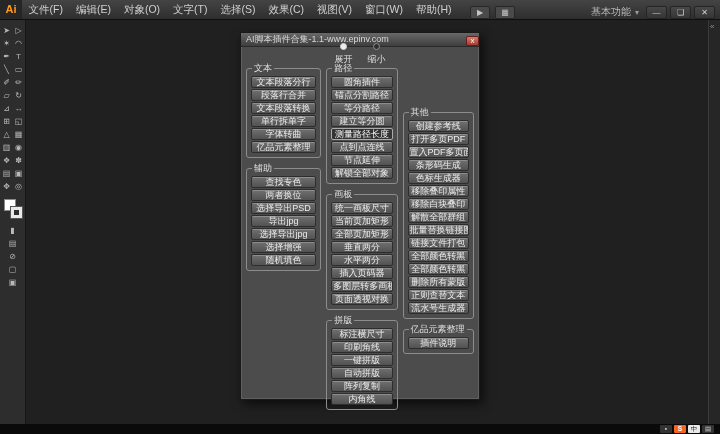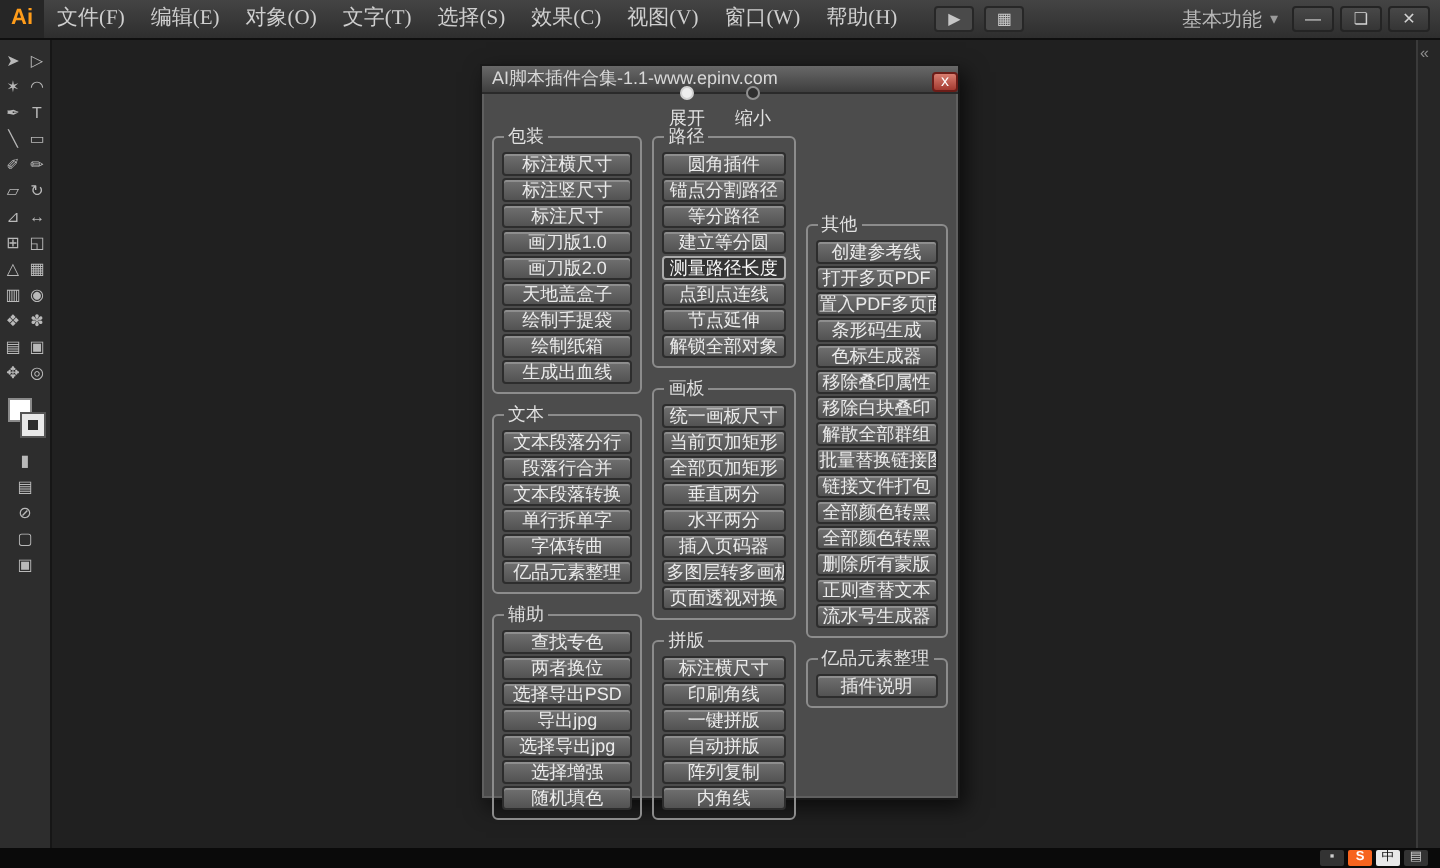--- a/index.html
+++ b/index.html
@@ -1,23 +1,23 @@
 <!DOCTYPE html>
 <html><head>
 <meta charset="utf-8">
 <style>
   html,body{margin:0;padding:0;background:#000;}
   .screen{position:relative;width:720px;height:434px;overflow:hidden;background:#202020;
           font-family:"Liberation Sans","DejaVu Sans",sans-serif;-webkit-font-smoothing:antialiased;}
   
   .menubar{position:absolute;top:0;left:0;right:0;height:19px;background:linear-gradient(#444,#2e2e2e);
-           border-bottom:1px solid #0f0f0f;display:flex;align-items:center;z-index:5;}
+           border-bottom:1px solid #0f0f0f;display:flex;align-items:flex-end;z-index:5;}
   .ai-logo{width:22px;height:19px;background:#262626;color:#ff9c1a;font-weight:bold;font-size:11px;
            text-align:center;line-height:19px;flex:none;}
-  .menus{display:flex;font-family:Liberation Serif, serif;}
+  .menus{display:flex;}
   .menu-item{font-size:10.5px;color:#cfcfcf;padding:0 6.5px;line-height:19px;cursor:default;white-space:nowrap;}
   .mb-icons{display:flex;gap:5px;margin-left:12px;}
   .mb-icon{width:20px;height:13px;background:#4a4a4a;border:1px solid #272727;border-radius:2px;color:#c6c6c6;
            font-size:8px;line-height:12px;text-align:center;padding:0;}
   .mb-right{margin-left:auto;display:flex;align-items:center;gap:7px;padding-right:5px;}
   .workspace{font-size:10px;color:#b9b9b9;white-space:nowrap;}
   .caret{font-size:8px;color:#9a9a9a;margin-left:-3px;}
   .win-controls{display:flex;gap:3px;}
   .win-btn{width:21px;height:13px;background:linear-gradient(#484848,#353535);border:1px solid #242424;
            color:#d2d2d2;font-size:8px;line-height:11px;text-align:center;border-radius:2px;padding:0;cursor:pointer;}
@@ -161,32 +161,20 @@
           <span class="radio-label" data-name="radio-label">展开</span>
         </label>
 
         <label class="radio-opt" data-name="view-mode-radio">
           <span class="dot" data-name="radio-icon"></span>
           <span class="radio-label" data-name="radio-label">缩小</span>
         </label>
       </div>
     <div class="dlg-body" id="dlg-columns" data-name="dialog-body">
         <div class="dlg-col col0" data-name="dialog-column-1">
-          <fieldset class="grp" data-name="group-包装">
-            <legend data-name="group-title">包装</legend>
-            <button class="sbtn" data-name="script-button-标注横尺寸">标注横尺寸</button>
-            <button class="sbtn" data-name="script-button-标注竖尺寸">标注竖尺寸</button>
-            <button class="sbtn" data-name="script-button-标注尺寸">标注尺寸</button>
-            <button class="sbtn" data-name="script-button-画刀版1.0">画刀版1.0</button>
-            <button class="sbtn" data-name="script-button-画刀版2.0">画刀版2.0</button>
-            <button class="sbtn" data-name="script-button-天地盖盒子">天地盖盒子</button>
-            <button class="sbtn" data-name="script-button-绘制手提袋">绘制手提袋</button>
-            <button class="sbtn" data-name="script-button-绘制纸箱">绘制纸箱</button>
-            <button class="sbtn" data-name="script-button-生成出血线">生成出血线</button>
-          </fieldset>
           <fieldset class="grp" data-name="group-文本">
             <legend data-name="group-title">文本</legend>
             <button class="sbtn" data-name="script-button-文本段落分行">文本段落分行</button>
             <button class="sbtn" data-name="script-button-段落行合并">段落行合并</button>
             <button class="sbtn" data-name="script-button-文本段落转换">文本段落转换</button>
             <button class="sbtn" data-name="script-button-单行拆单字">单行拆单字</button>
             <button class="sbtn" data-name="script-button-字体转曲">字体转曲</button>
             <button class="sbtn" data-name="script-button-大小写转换">亿品元素整理</button>
           </fieldset>
           <fieldset class="grp" data-name="group-辅助">

